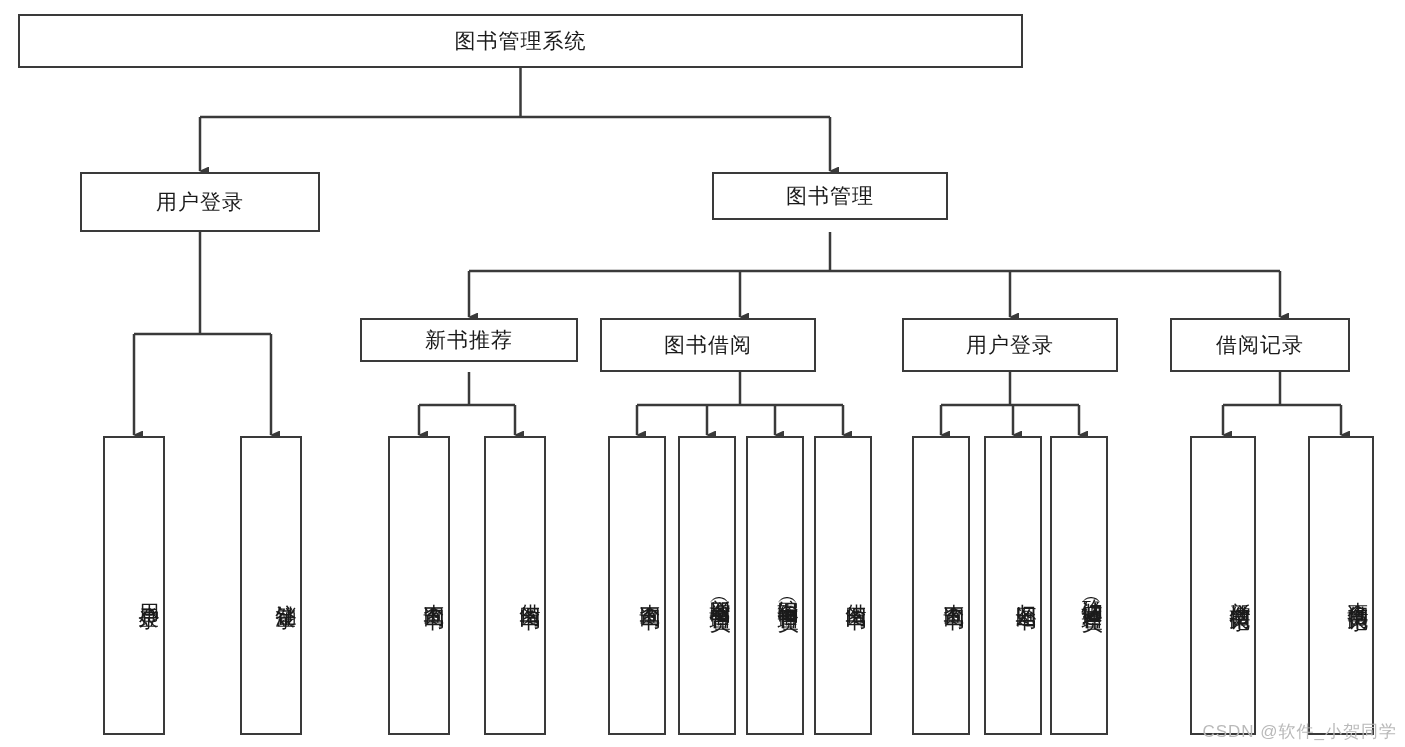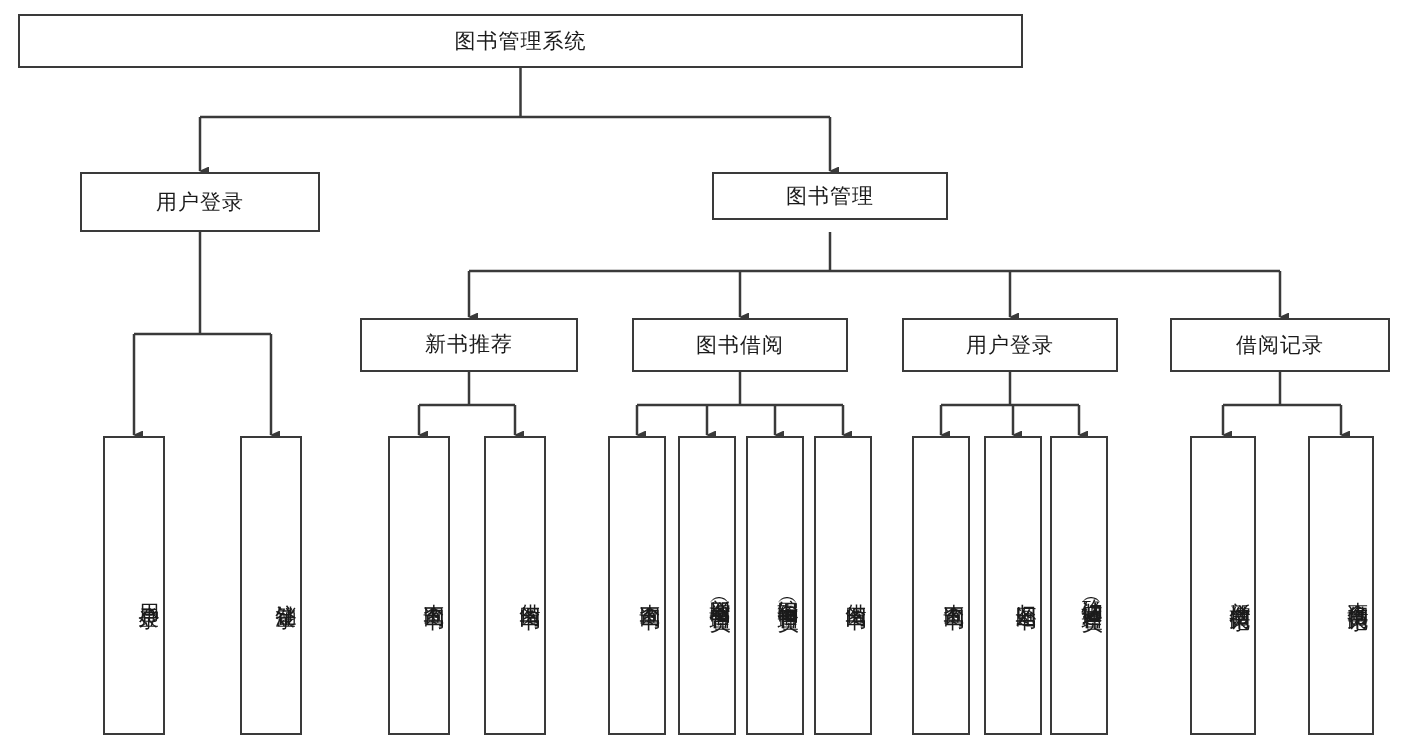--- a/index.html
+++ b/index.html
@@ -107,30 +107,30 @@
   <div id="node-layer">
       <div class="node horiz" style="left: 18px; top: 14px; width: 1005px; height: 54px;">
         <span class="node-label">图书管理系统</span>
       </div>
       <div class="node horiz" style="left: 80px; top: 172px; width: 240px; height: 60px;">
         <span class="node-label">用户登录</span>
       </div>
       <div class="node horiz" style="left: 712px; top: 172px; width: 236px; height: 48px;">
         <span class="node-label">图书管理</span>
       </div>
-      <div class="node horiz" style="left: 360px; top: 318px; width: 218px; height: 54px; font-family: Liberation Serif, serif;">
+      <div class="node horiz" style="left: 360px; top: 318px; width: 218px; height: 44px;">
         <span class="node-label">新书推荐</span>
       </div>
-      <div class="node horiz" style="left: 632px; top: 318px; width: 216px; height: 54px;">
+      <div class="node horiz" style="left: 600px; top: 318px; width: 216px; height: 54px;">
         <span class="node-label">图书借阅</span>
       </div>
       <div class="node horiz" style="left: 902px; top: 318px; width: 216px; height: 54px;">
         <span class="node-label">用户登录</span>
       </div>
-      <div class="node horiz" style="left: 1170px; top: 318px; width: 220px; height: 54px;">
+      <div class="node horiz" style="left: 1170px; top: 318px; width: 180px; height: 54px;">
         <span class="node-label">借阅记录</span>
       </div>
       <div class="node vert" style="left: 103px; top: 436px; width: 62px; height: 299px;">
         <span class="node-label">用户登录</span>
       </div>
       <div class="node vert" style="left: 240px; top: 436px; width: 62px; height: 299px;">
         <span class="node-label">注销登录</span>
       </div>
       <div class="node vert" style="left: 388px; top: 436px; width: 62px; height: 299px;">
         <span class="node-label">查询图书</span>
@@ -159,13 +159,14 @@
       <div class="node vert" style="left: 1050px; top: 436px; width: 58px; height: 299px;">
         <span class="node-label">确认归还（管理员）</span>
       </div>
       <div class="node vert" style="left: 1190px; top: 436px; width: 66px; height: 299px;">
         <span class="node-label">新增借阅记录</span>
       </div>
       <div class="node vert" style="left: 1308px; top: 436px; width: 66px; height: 299px;">
         <span class="node-label">查询借阅记录</span>
       </div>
     </div>
+  <div class="watermark">CSDN @软件_小贺同学</div>
 </div>
 
 </body></html>

